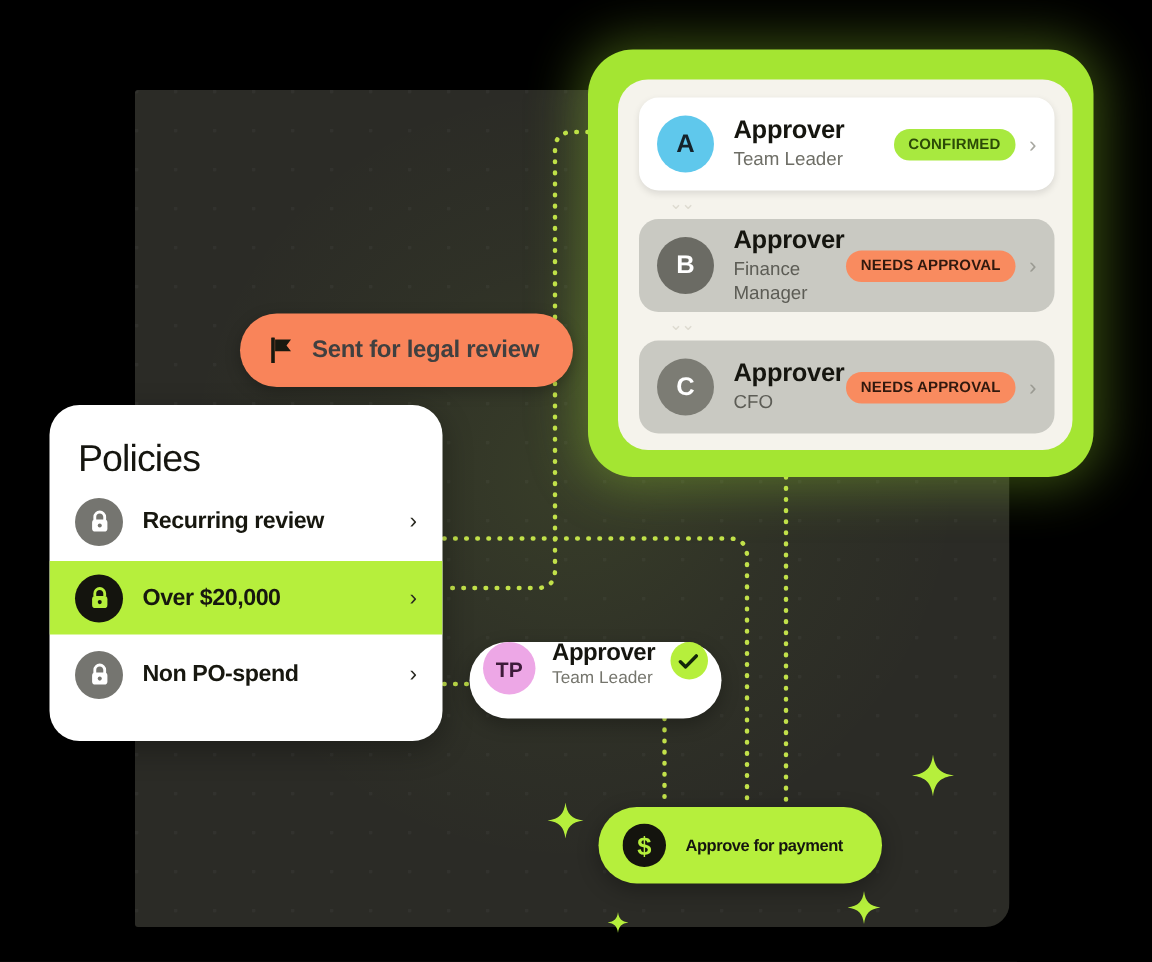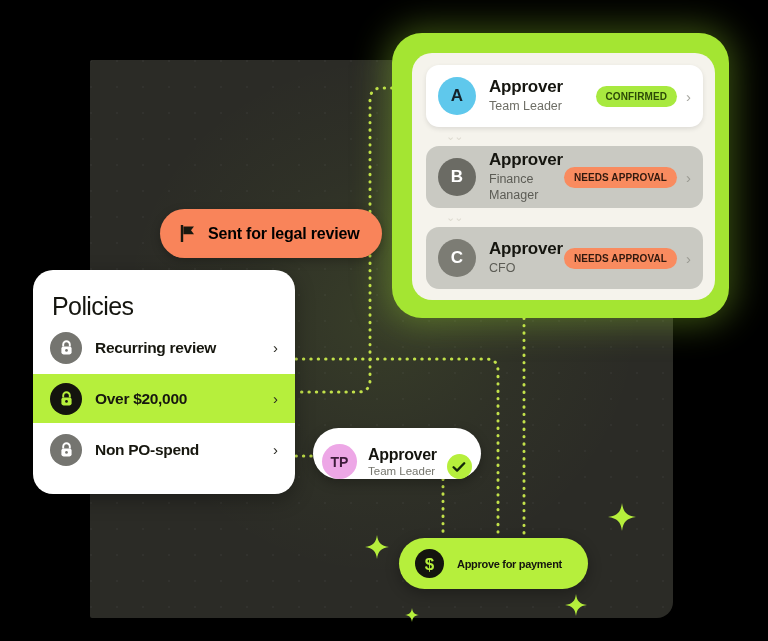--- a/index.html
+++ b/index.html
@@ -161,21 +161,21 @@
     background: #f9845a;
     border-radius: 999px;
     display: flex;
     align-items: center;
     gap: 12px;
     box-shadow: 0 3px 10px rgba(0,0,0,0.25);
   }
   #legal-pill .label {
     font-size: 16px;
     font-weight: bold;
-    color: #000000;
+    color: #404040;
     letter-spacing: -0.2px;
   }
 
   
   #policies-card {
     position: absolute;
     left: 33px;
     top: 270px;
     width: 262px;
     height: 224px;
@@ -227,21 +227,21 @@
   
   #tp-pill {
     position: absolute;
     left: 313px;
     top: 428px;
     height: 51px;
     padding: 0 9px 0 9px;
     background: #ffffff;
     border-radius: 999px;
     display: flex;
-    align-items: flex-end;
+    align-items: flex-start;
     box-shadow: 0 4px 12px rgba(0,0,0,0.28);
   }
   #tp-avatar {
     width: 35px; height: 35px;
     border-radius: 50%;
     background: #eda7e6;
     color: #3d1b3a;
     display: flex;
     align-items: center;
     justify-content: center;

